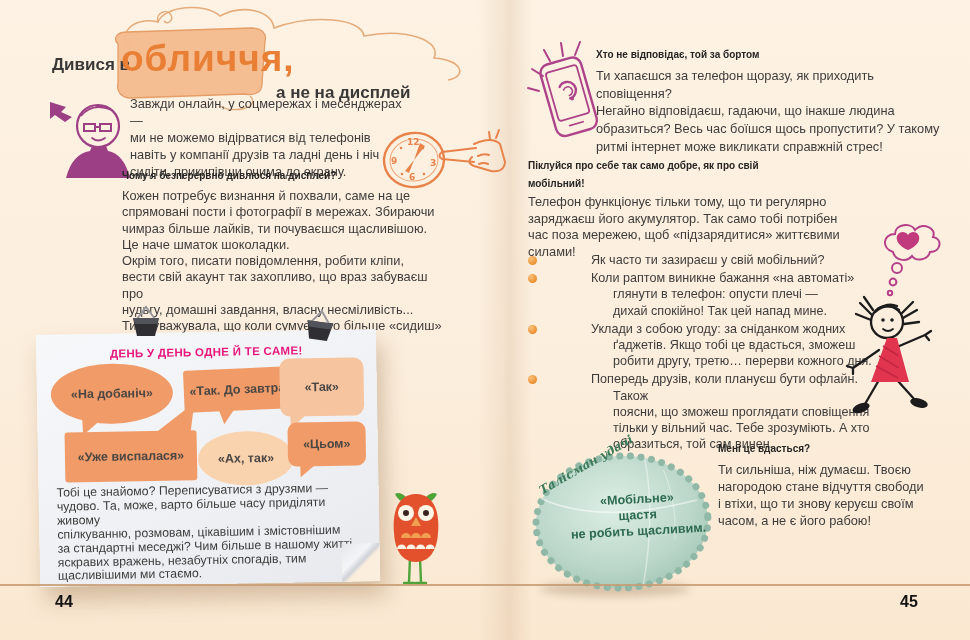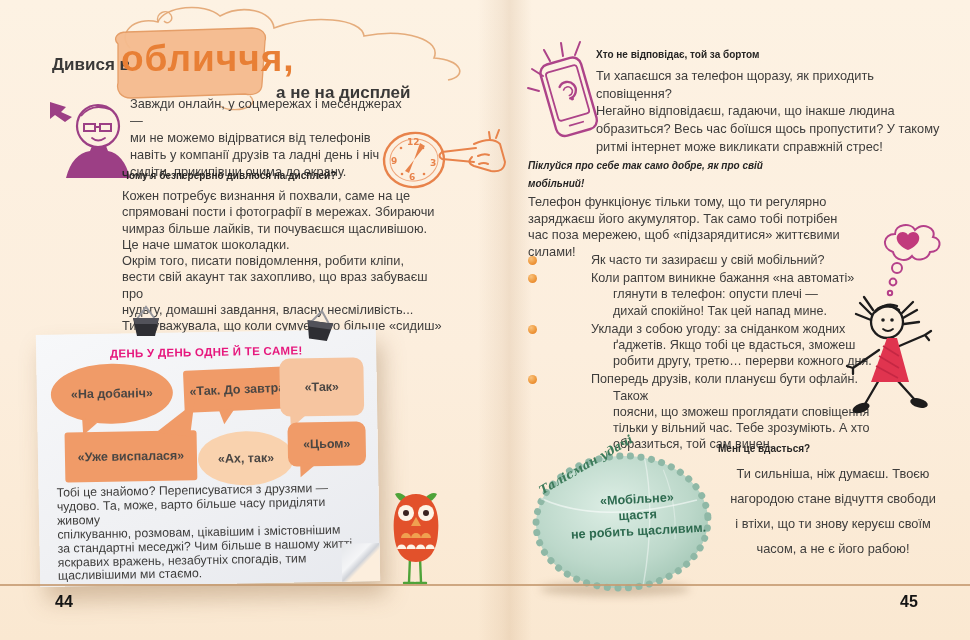--- a/index.html
+++ b/index.html
@@ -223,21 +223,21 @@
       <circle cx="52" cy="64" r="1.6" fill="#ad4389" stroke="none"></circle>
     </g>
   </svg>
 
   <div class="abs heading" style="left:596px;top:49px;">Хто не відповідає, той за бортом</div>
   <div class="abs body-text pre" style="left:596px;top:67px;width:350px;line-height:17.7px;">Ти хапаєшся за телефон щоразу, як приходить сповіщення?
 Негайно відповідаєш, гадаючи, що інакше людина
 образиться? Весь час боїшся щось пропустити? У такому
 ритмі інтернет може викликати справжній стрес!</div>
 
-  <div class="abs heading pre" style="left:528px;top:157px;line-height:17.5px;font-style:italic;">Піклуйся про себе так само добре, як про свій
+  <div class="abs heading pre" style="left:528px;top:157px;line-height:17.5px;">Піклуйся про себе так само добре, як про свій
 мобільний!</div>
   <div class="abs body-text pre" style="left:528px;top:194px;width:340px;line-height:16.6px;">Телефон функціонує тільки тому, що ти регулярно
 заряджаєш його акумулятор. Так само тобі потрібен
 час поза мережею, щоб «підзарядитися» життєвими
 силами!</div>
 
   <div class="abs bullets">
     <div class="bullet">
       <span class="dot"></span>
       <span class="bt">Як часто ти зазираєш у свій мобільний?</span>
@@ -283,21 +283,21 @@
     <circle cx="38" cy="100" r="1.8" fill="#1d1c1c"></circle>
     <circle cx="47" cy="100" r="1.8" fill="#1d1c1c"></circle>
     <path d="M38,109 q5,4 10,0" stroke="#1d1c1c" stroke-width="1.8" fill="none" stroke-linecap="round"></path>
     <path d="M42,118 L26,162 L64,162 L52,118 Z" fill="#e0344f"></path>
     <path d="M38,126 l16,10 M34,136 l20,12 M31,146 l22,12" stroke="#c52743" stroke-width="1.6"></path>
     <ellipse cx="16" cy="188" rx="9" ry="4.5" fill="#1d1c1c" transform="rotate(-20 16 188)"></ellipse>
     <ellipse cx="74" cy="183" rx="9" ry="4.5" fill="#1d1c1c" transform="rotate(14 74 183)"></ellipse>
   </svg>
 
   <div class="abs heading" style="left:718px;top:443px;">Мені це вдасться?</div>
-  <div class="abs body-text pre" style="left:718px;top:461px;width:230px;line-height:25px;text-align:center;">Ти сильніша, ніж думаєш. Твоєю
+  <div class="abs body-text pre" style="left:718px;top:461px;width:230px;line-height:17px;">Ти сильніша, ніж думаєш. Твоєю
 нагородою стане відчуття свободи
 і втіхи, що ти знову керуєш своїм
 часом, а не є його рабою!</div>
 
   <div class="abs tal-shadow"></div>
   <div class="abs talisman">
     <svg width="188" height="152" viewBox="0 0 188 152">
       <defs>
         <radialGradient id="tg" cx="45%" cy="38%" r="75%">
           <stop offset="0%" stop-color="#ddeee5"></stop>

